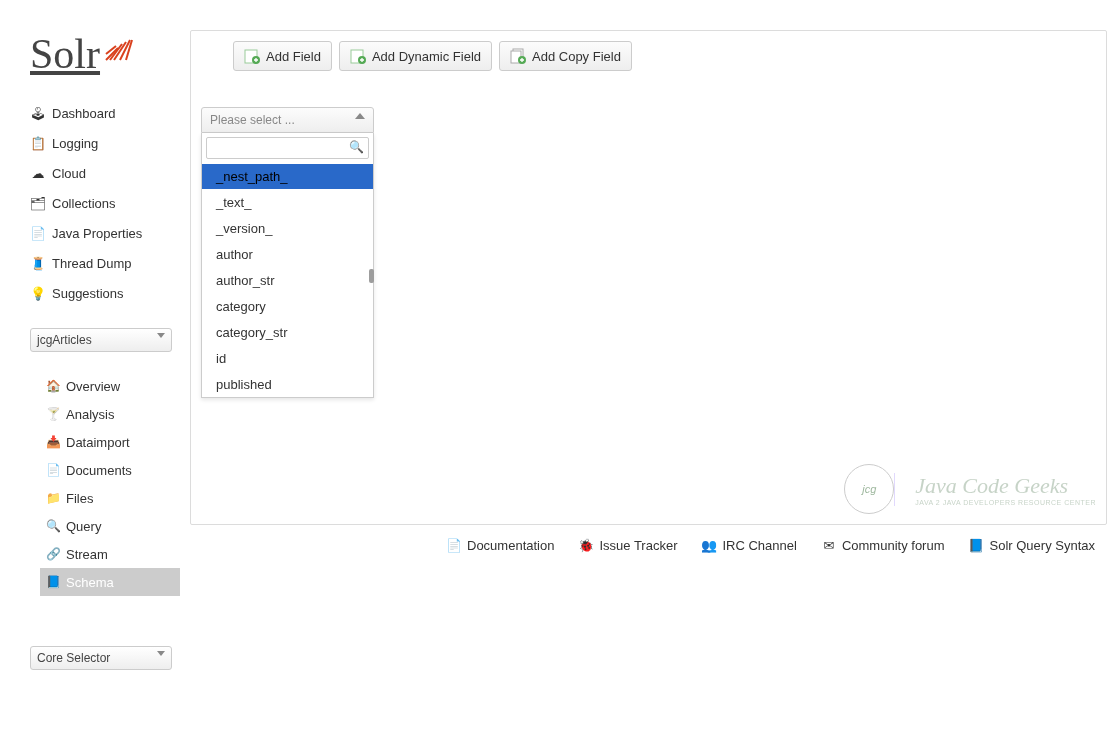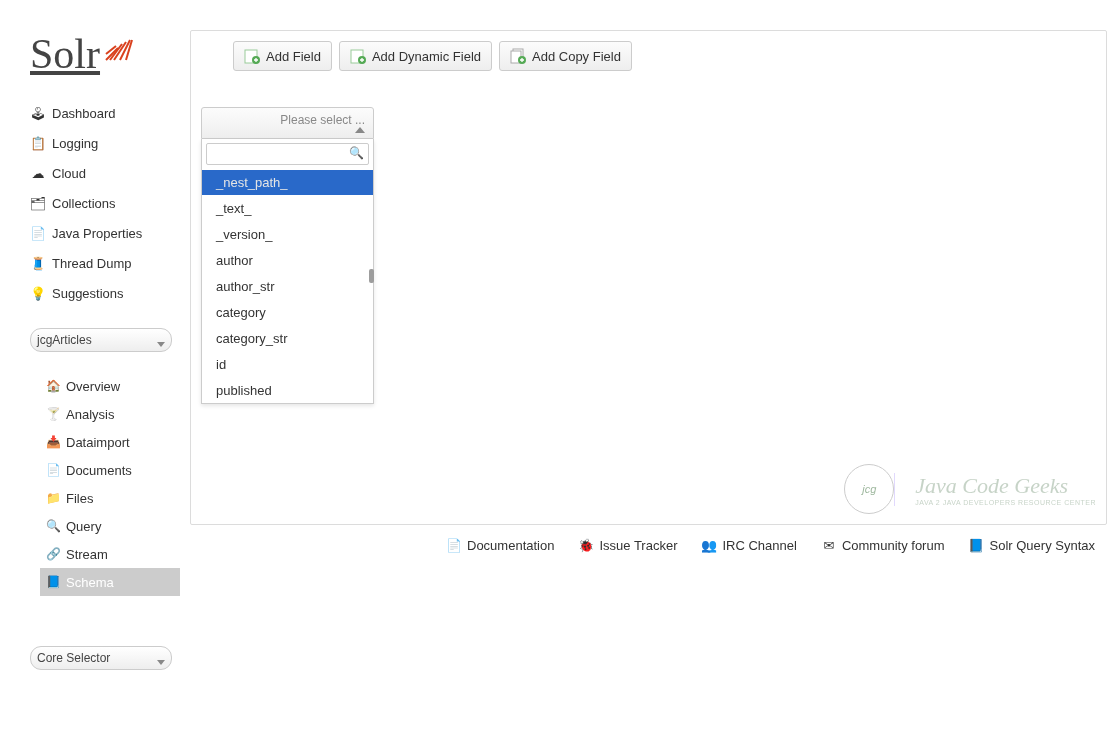--- a/index.html
+++ b/index.html
@@ -6,41 +6,41 @@
 body { font-family: "Helvetica Neue", Helvetica, Arial, sans-serif; font-size: 13px; color: #333; background: #fff; }
 .container { display: flex; width: 1107px; min-height: 750px; }
 .sidebar { width: 180px; padding: 0; flex-shrink: 0; }
 .logo { padding: 30px 30px 20px 30px; }
 .logo-text { font-family: Georgia, serif; font-size: 42px; font-weight: 300; color: #444; text-decoration: underline; }
 .logo-icon { display: inline-block; vertical-align: top; }
 .nav-list { list-style: none; padding: 0 0 20px 30px; }
 .nav-item { display: flex; align-items: center; padding: 7px 0; cursor: pointer; color: #333; font-size: 13px; }
 .nav-icon { width: 16px; height: 16px; margin-right: 6px; display: inline-flex; align-items: center; justify-content: center; font-size: 13px; }
 .core-select { margin: 0 8px 14px 30px; }
-.select-box { background: linear-gradient(#fff, #eee); border: 1px solid #ccc; border-radius: 11px; padding: 4px 6px; display: flex; align-items: flex-end; justify-content: space-between; cursor: pointer; font-size: 12px; color: #444; }
+.select-box { background: linear-gradient(#fff, #eee); border: 1px solid #ccc; border-radius: 3px; padding: 4px 6px; display: flex; align-items: flex-start; justify-content: space-between; cursor: pointer; font-size: 12px; color: #444; }
 .select-arrow { width: 0; height: 0; border-left: 4px solid transparent; border-right: 4px solid transparent; border-top: 5px solid #888; }
 .subnav { list-style: none; padding: 6px 0 20px 46px; }
 .subnav-item { display: flex; align-items: center; padding: 6px 0; cursor: pointer; font-size: 13px; color: #333; }
 .subnav-item.active { background: #ccc; color: #fff; padding-left: 6px; margin-left: -6px; }
 .subnav-icon { width: 16px; height: 16px; margin-right: 4px; display: inline-flex; align-items: center; justify-content: center; font-size: 12px; }
 .main { flex: 1; padding: 30px 0 0 10px; }
 .content-box { border: 1px solid #dcdcdc; border-radius: 2px; padding: 10px; min-height: 495px; position: relative; }
 .toolbar { display: flex; gap: 7px; margin-left: 32px; }
 .btn { background: linear-gradient(#fcfcfc, #eee); border: 1px solid #ccc; border-radius: 3px; padding: 6px 10px; display: inline-flex; align-items: center; gap: 6px; cursor: pointer; font-size: 13px; color: #333; }
 .btn-icon { width: 16px; height: 16px; display: inline-block; }
 .dropdown-wrap { position: relative; margin-top: 36px; width: 173px; }
-.dropdown-header { background: linear-gradient(#fcfcfc, #eee); border: 1px solid #ccc; border-radius: 3px 3px 0 0; padding: 5px 8px; display: flex; align-items: flex-end; justify-content: space-between; cursor: pointer; font-size: 12px; color: #888; flex-direction: column; }
+.dropdown-header { background: linear-gradient(#fcfcfc, #eee); border: 1px solid #ccc; border-radius: 3px 3px 0 0; padding: 5px 8px; display: flex; align-items: flex-start; justify-content: space-between; cursor: pointer; font-size: 12px; color: #888; }
 .dropdown-arrow-up { width: 0; height: 0; border-left: 5px solid transparent; border-right: 5px solid transparent; border-bottom: 6px solid #888; }
 .dropdown-panel { border: 1px solid #ccc; border-top: none; background: #fff; box-shadow: 0 2px 4px rgba(0,0,0,0.1); }
 .dropdown-search { position: relative; padding: 4px; }
 .dropdown-search input { width: 100%; border: 1px solid #ccc; border-radius: 2px; padding: 3px 22px 3px 4px; font-size: 12px; }
 .search-icon { position: absolute; right: 9px; top: 7px; color: #888; font-size: 12px; }
 .dropdown-list { max-height: 242px; overflow-y: auto; }
 .dropdown-option { padding: 5px 14px; font-size: 13px; color: #333; cursor: pointer; border-top:1px solid #fff; }
-.dropdown-option.selected { background: #2969c9; color: #e5e5e5; }
+.dropdown-option.selected { background: #2969c9; color: #000000; }
 .scrollbar-thumb { position: absolute; right: 0; top: 162px; width: 5px; height: 14px; background: #9d9d9d; border-radius: 2px; }
 .bg-text { position: absolute; left: 10px; top: 118px; font-size: 13px; color: #333; font-weight: bold; }
 .bg-text2 { position: absolute; left: 10px; top: 160px; font-size: 13px; color: #333; font-weight: bold; }
 .bg-text3 { position: absolute; left: 10px; top: 178px; font-size: 13px; color: #666; }
 .bg-text4 { position: absolute; left: 10px; top: 196px; font-size: 13px; color: #666; }
 .watermark { position: absolute; right: 10px; bottom: 10px; display: flex; align-items: center; gap: 0; opacity: 0.5; }
 .jcg-circle { width: 50px; height: 50px; border: 1px solid #999; border-radius: 50%; display: flex; align-items: center; justify-content: center; font-size: 11px; color: #3a6e3a; font-style: italic; }
 .jcg-text { font-family: Georgia, serif; color: #8fa890; font-size: 22px; font-style: italic; }
 .jcg-sub { font-size: 7px; color: #8fa890; letter-spacing: 0.5px; }
 .footer-links { margin-top: 12px; padding: 0 12px 12px 0; display: flex; justify-content: flex-end; gap: 24px; font-size: 13px; }

